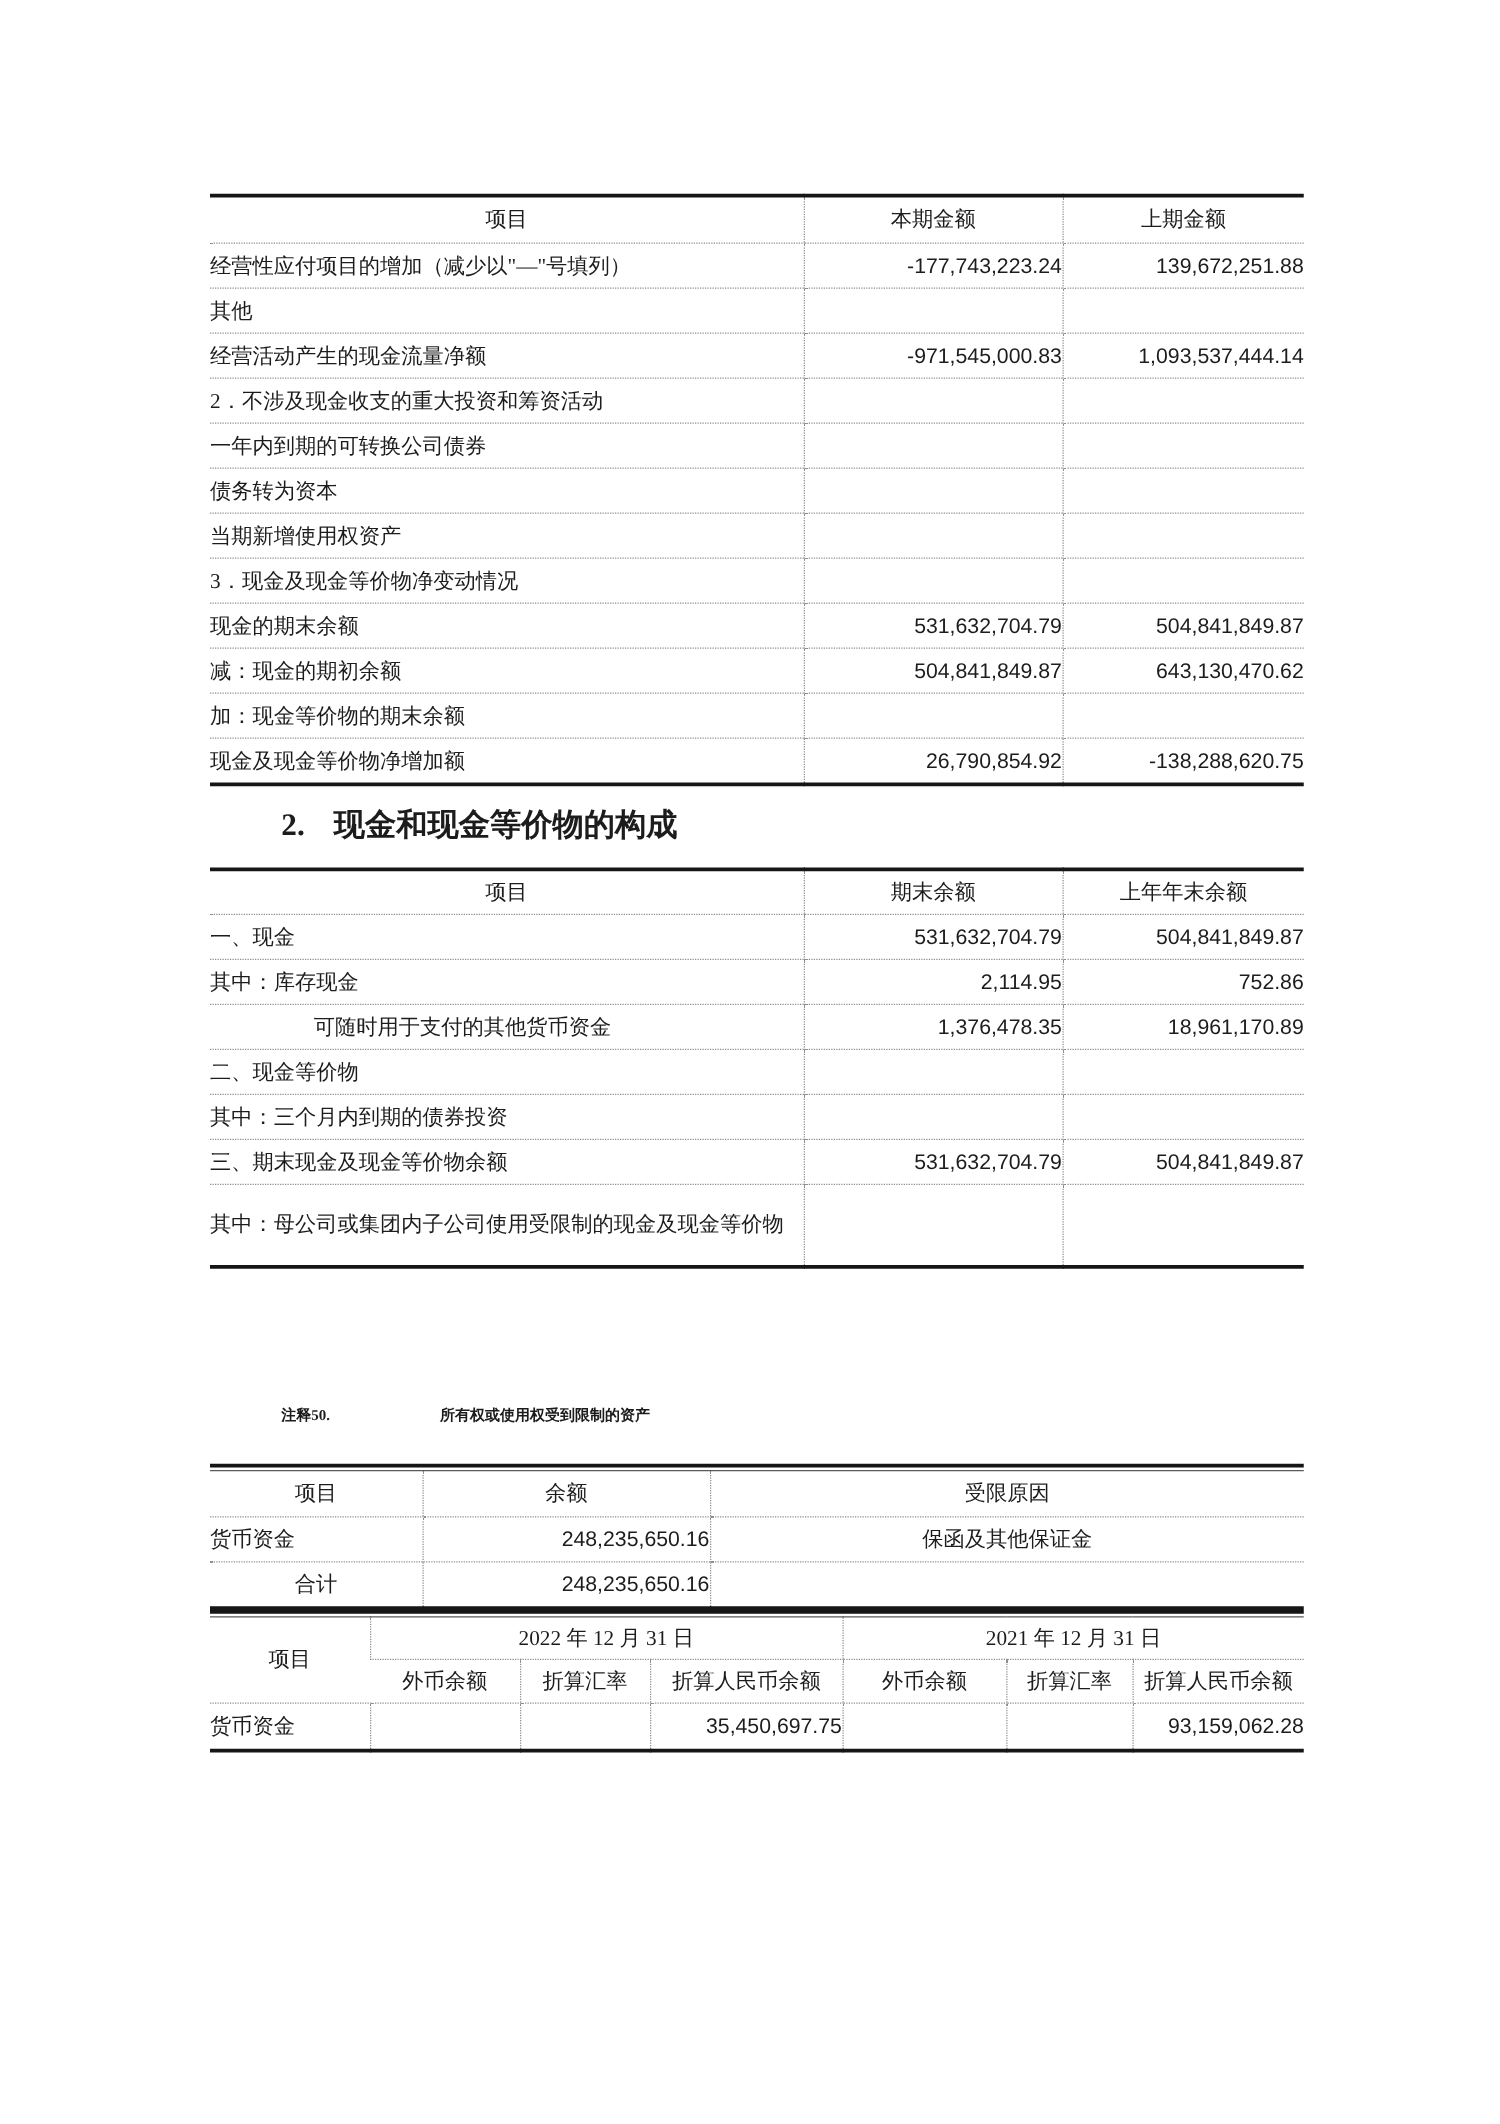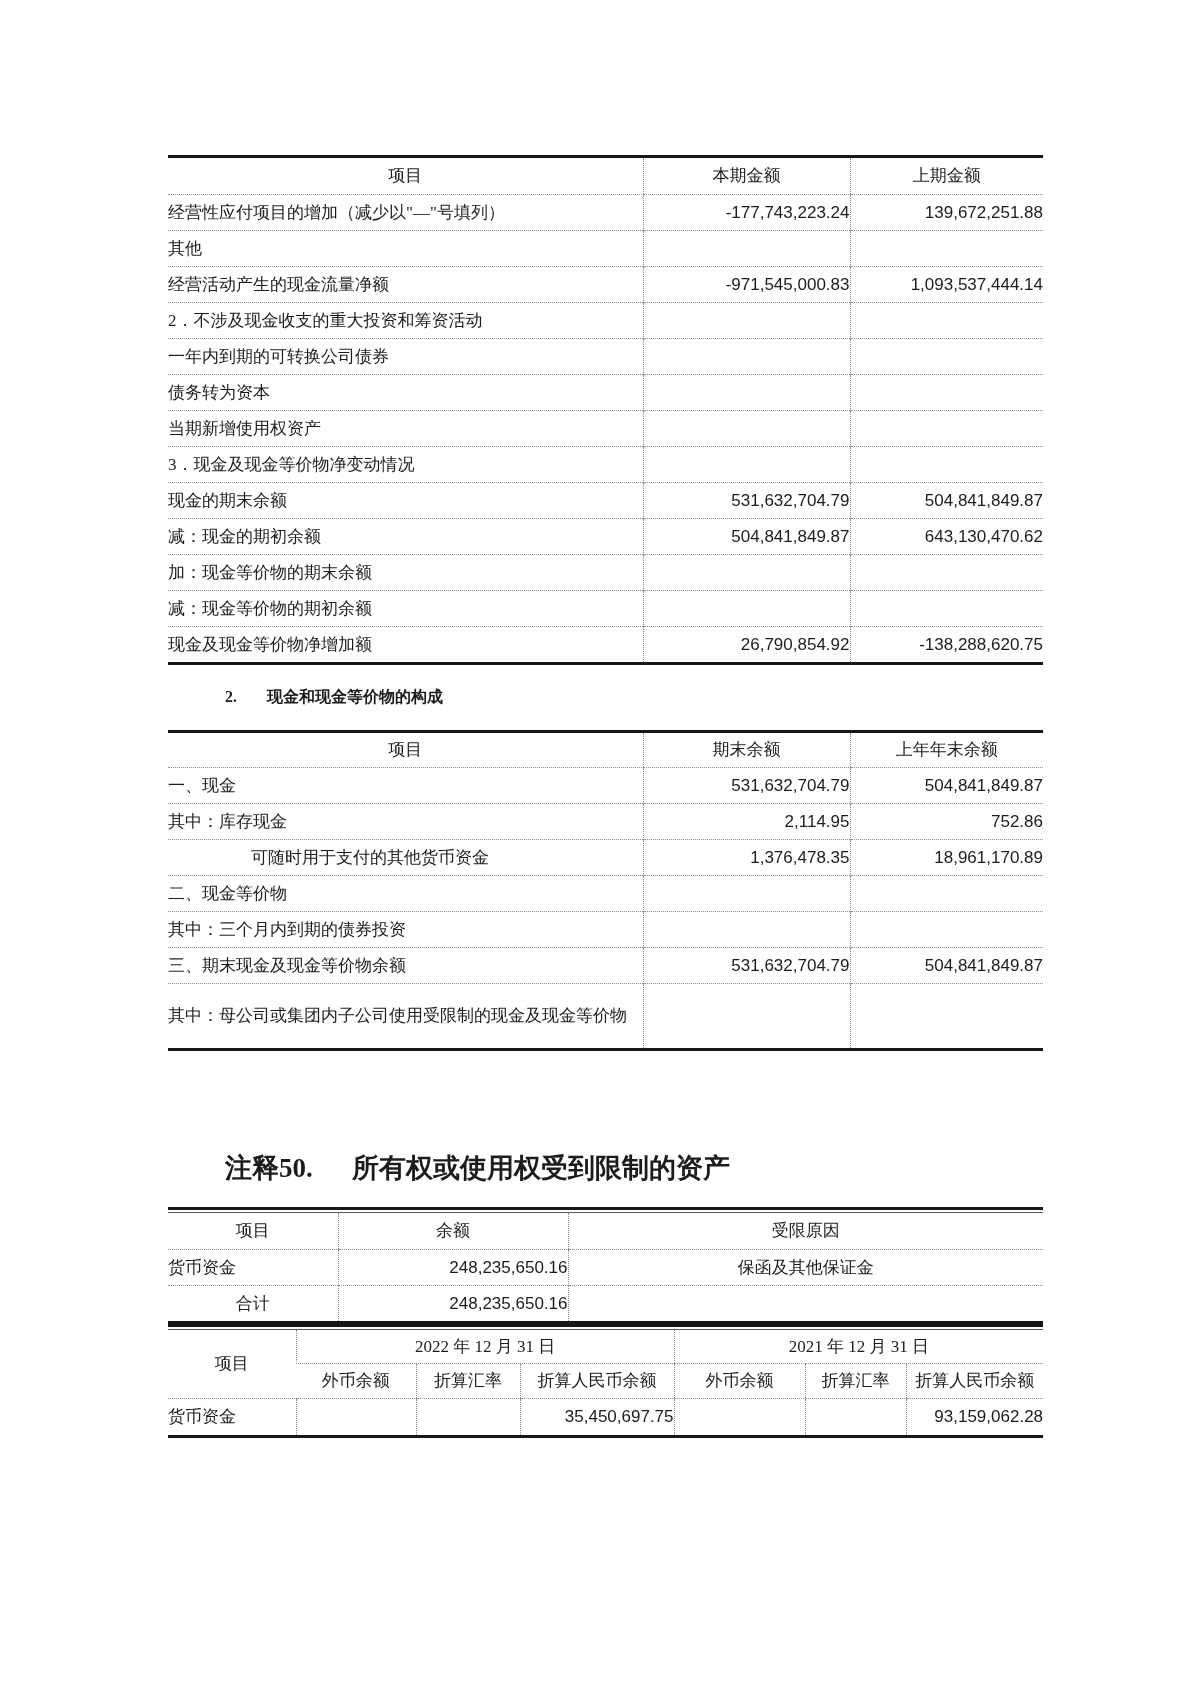--- a/index.html
+++ b/index.html
@@ -37,25 +37,25 @@
   .lbl.ind{padding-left:83px;}
   .num{
     text-align:right;padding-right:11px;
     font-family:"Liberation Sans","DejaVu Sans",sans-serif;
     font-size:16px;letter-spacing:0;
   }
   .ctr{text-align:center;}
   .wrapcell{white-space:normal !important;line-height:1.9;height:64px !important;padding-top:2px;padding-bottom:2px;}
   .t1{margin-top:155px;}
   .sec-title{
-    margin:19px 0 20px 57px;font-size:16px;font-weight:bold;line-height:26px;
+    margin:19px 0 20px 57px;font-size:25px;font-weight:bold;line-height:26px;
   }
   .sec-title .sec-num{display:inline-block;width:42px;}
   .note-title{
-    font-size:27px;font-weight:bold;line-height:26px;margin-left:57px;
+    font-size:12px;font-weight:bold;line-height:26px;margin-left:57px;
   }
   .note-title .note-num{display:inline-block;width:127px;}
   .nt50{margin-top:104px;margin-bottom:26px;}
   .nt51{margin-top:28px;margin-bottom:16px;}
   
   .dbl{border-top:3px solid #161616;padding-top:2px;}
   .dbl table.t{border-top:1px solid #5a5a5a;}
 </style>
 </head>
 <body>
@@ -125,25 +125,20 @@
           <td class="lbl">减：现金的期初余额</td>
           <td class="num">504,841,849.87</td>
           <td class="num">643,130,470.62</td>
         </tr>
       <tr>
           <td class="lbl">加：现金等价物的期末余额</td>
           <td class="num"></td>
           <td class="num"></td>
         </tr>
       <tr>
-          <td class="lbl">减：现金等价物的期初余额</td>
-          <td class="num"></td>
-          <td class="num"></td>
-        </tr>
-      <tr>
           <td class="lbl">现金及现金等价物净增加额</td>
           <td class="num">26,790,854.92</td>
           <td class="num">-138,288,620.75</td>
         </tr>
     </tbody>
   </table>
 
   <div class="sec-title">
     <span class="sec-num">2.</span><span>现金和现金等价物的构成</span>
   </div>

